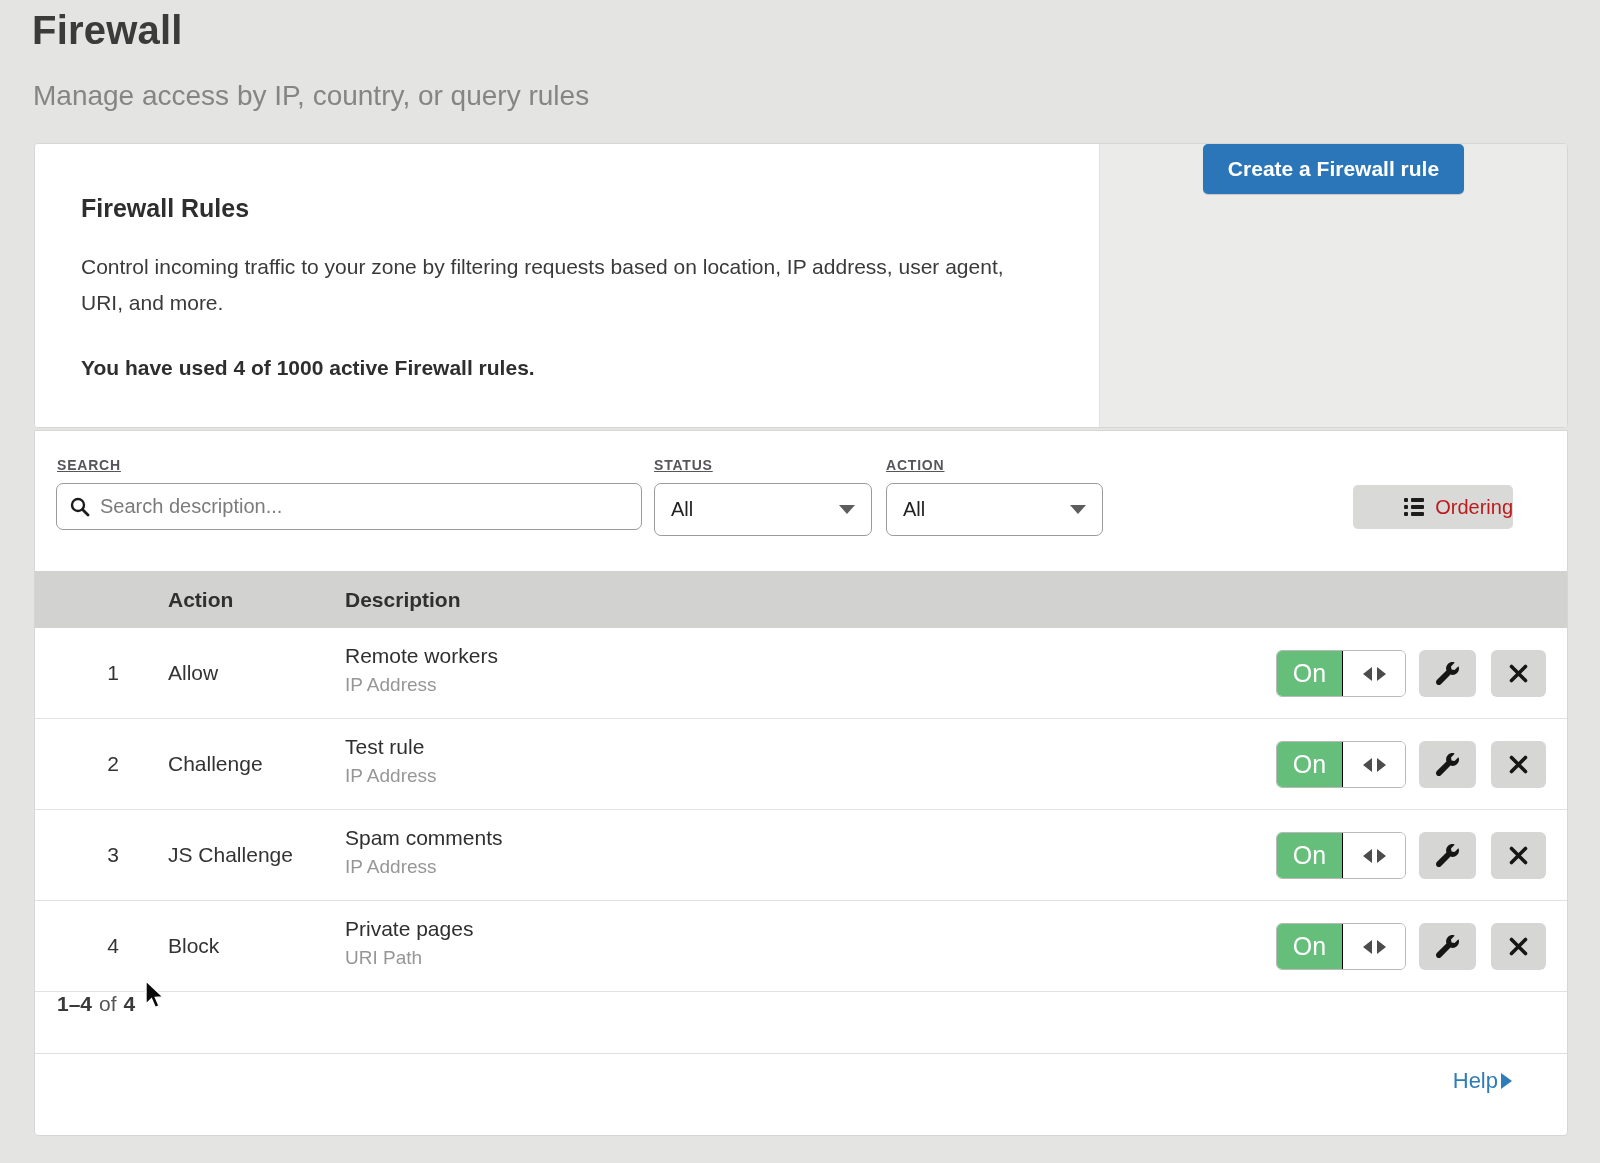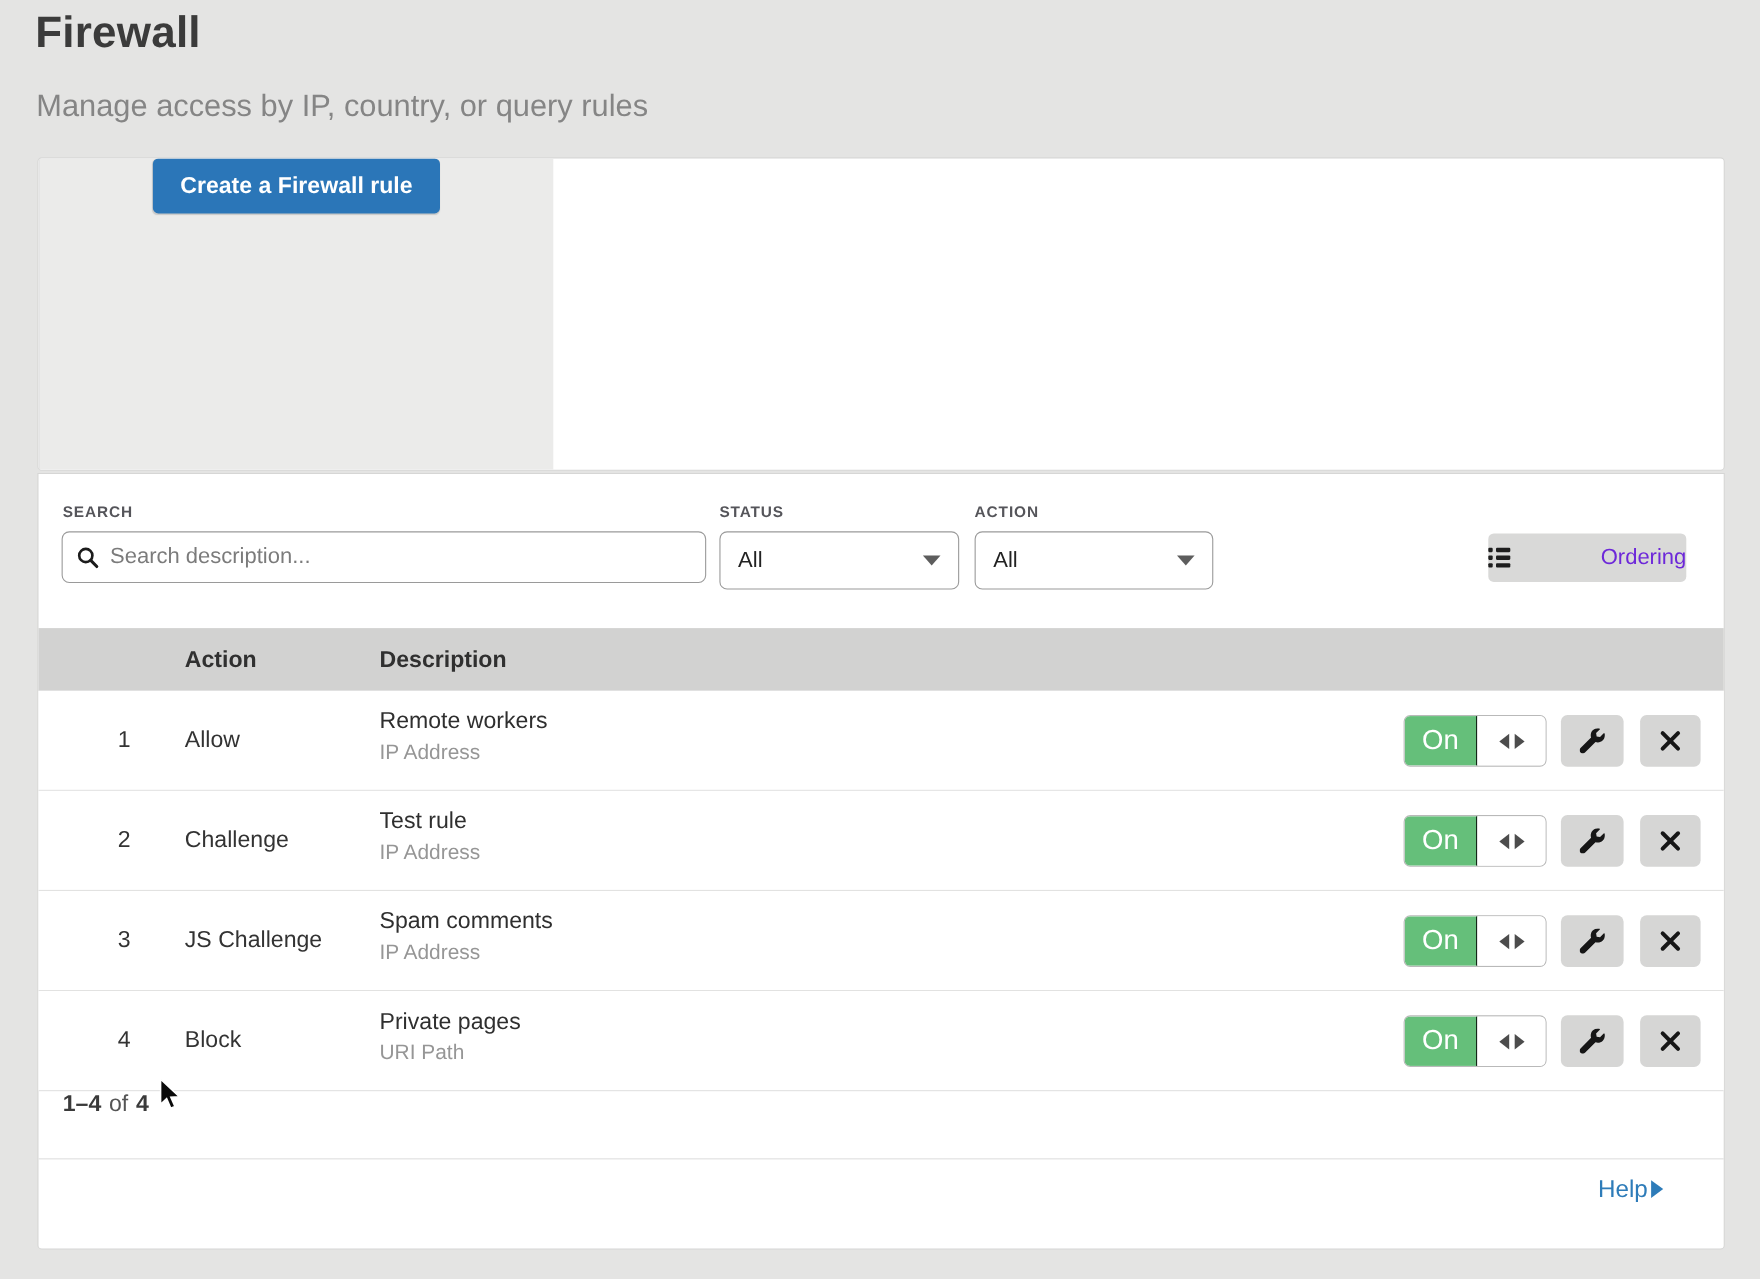--- a/index.html
+++ b/index.html
@@ -38,21 +38,21 @@
   
   .main-card {
     position:absolute; left:34px; top:430px; width:1534px; height:706px;
     background:#fff; border:1px solid #d6d6d5; border-radius:0 0 4px 4px;
   }
 
   
   .filters { position:relative; height:140px; }
   .filter-label {
     position:absolute; top:26px; font-size:14px; font-weight:700;
-    color:#55555a; letter-spacing:.8px;
+    color:#55555a; letter-spacing:.8px;text-decoration:underline;
   }
   .lbl-search { left:22px; } .lbl-status { left:619px; } .lbl-action { left:851px; }
   .search-box {
     position:absolute; left:21px; top:52px; width:586px; height:47px;
     border:1px solid #9a9a9a; border-radius:7px; background:#fff;
     display:flex; align-items:center; padding:0 12px; gap:9px;
   }
   .search-box input {
     border:none; outline:none; flex:1; font-family:inherit;
     font-size:20px; color:#444; background:transparent;
@@ -63,24 +63,24 @@
     position:absolute; top:52px; height:53px; border:1px solid #9a9a9a;
     border-radius:7px; background:#fff; display:flex; align-items:center;
     justify-content:space-between; padding:0 16px; font-size:20px; color:#222;
     cursor:pointer;
   }
   .sel-status { left:619px; width:218px; }
   .sel-action { left:851px; width:217px; }
   .caret-down { width:0; height:0; border-left:8px solid transparent;
     border-right:8px solid transparent; border-top:9px solid #5d5d5d; }
   .ordering-btn {
-    position:absolute; left:1318px; top:54px; width:180px; height:44px;
+    position:absolute; left:1318px; top:54px; width:160px; height:44px;
     background:#d9d9d8; border:none; border-radius:5px; cursor:pointer;
-    display:flex; align-items:center; justify-content:space-between; gap:11px;
-    font-family:inherit; font-size:20px; color:#6d28d9;
+    display:flex; align-items:center; justify-content:flex-end; gap:11px;
+    font-family:inherit; font-size:20px; color:#b91c1c;
   }
   .ordering-icon { display:flex; flex-direction:column; gap:3px; }
   .ordering-icon i { display:flex; align-items:center; gap:3px; }
   .ordering-icon i b { width:4px; height:4px; background:#1d1d1d; border-radius:1px; }
   .ordering-icon i s { width:13px; height:3.5px; background:#1d1d1d; border-radius:1px; display:block; }
 
   
   .table-head {
     position:relative; height:57px; background:#d2d2d1;
     display:flex; align-items:center; font-size:21px; font-weight:600; color:#303030;
@@ -141,20 +141,25 @@
 </style>
 </head>
 <body>
 
 <div class="page">
 
   <div class="page-title">Firewall</div>
   <div class="page-subtitle">Manage access by IP, country, or query rules</div>
 
   <div class="intro-card">
+    <div class="intro-left">
+      <div class="intro-title">Firewall Rules</div>
+      <div class="intro-desc">Control incoming traffic to your zone by filtering requests based on location, IP address, user agent, URI, and more.</div>
+      <div class="intro-usage">You have used 4 of 1000 active Firewall rules.</div>
+    </div>
     <div class="intro-right">
       <button class="create-btn">Create a Firewall rule</button>
     </div>
   </div>
 
   <div class="main-card">
 
     <div class="filters">
       <div class="filter-label lbl-search">SEARCH</div>
       <div class="search-box">

